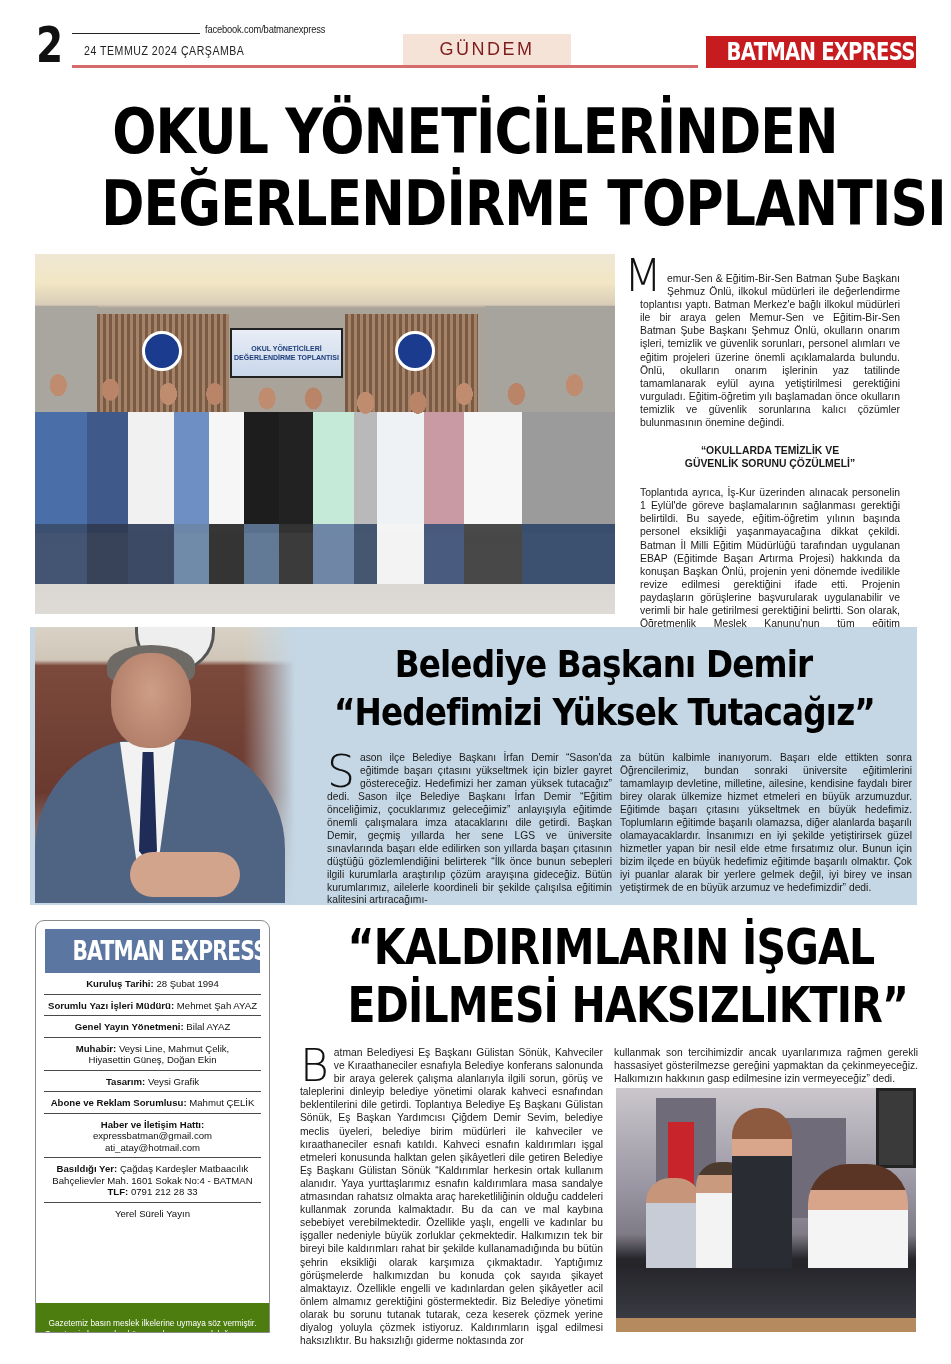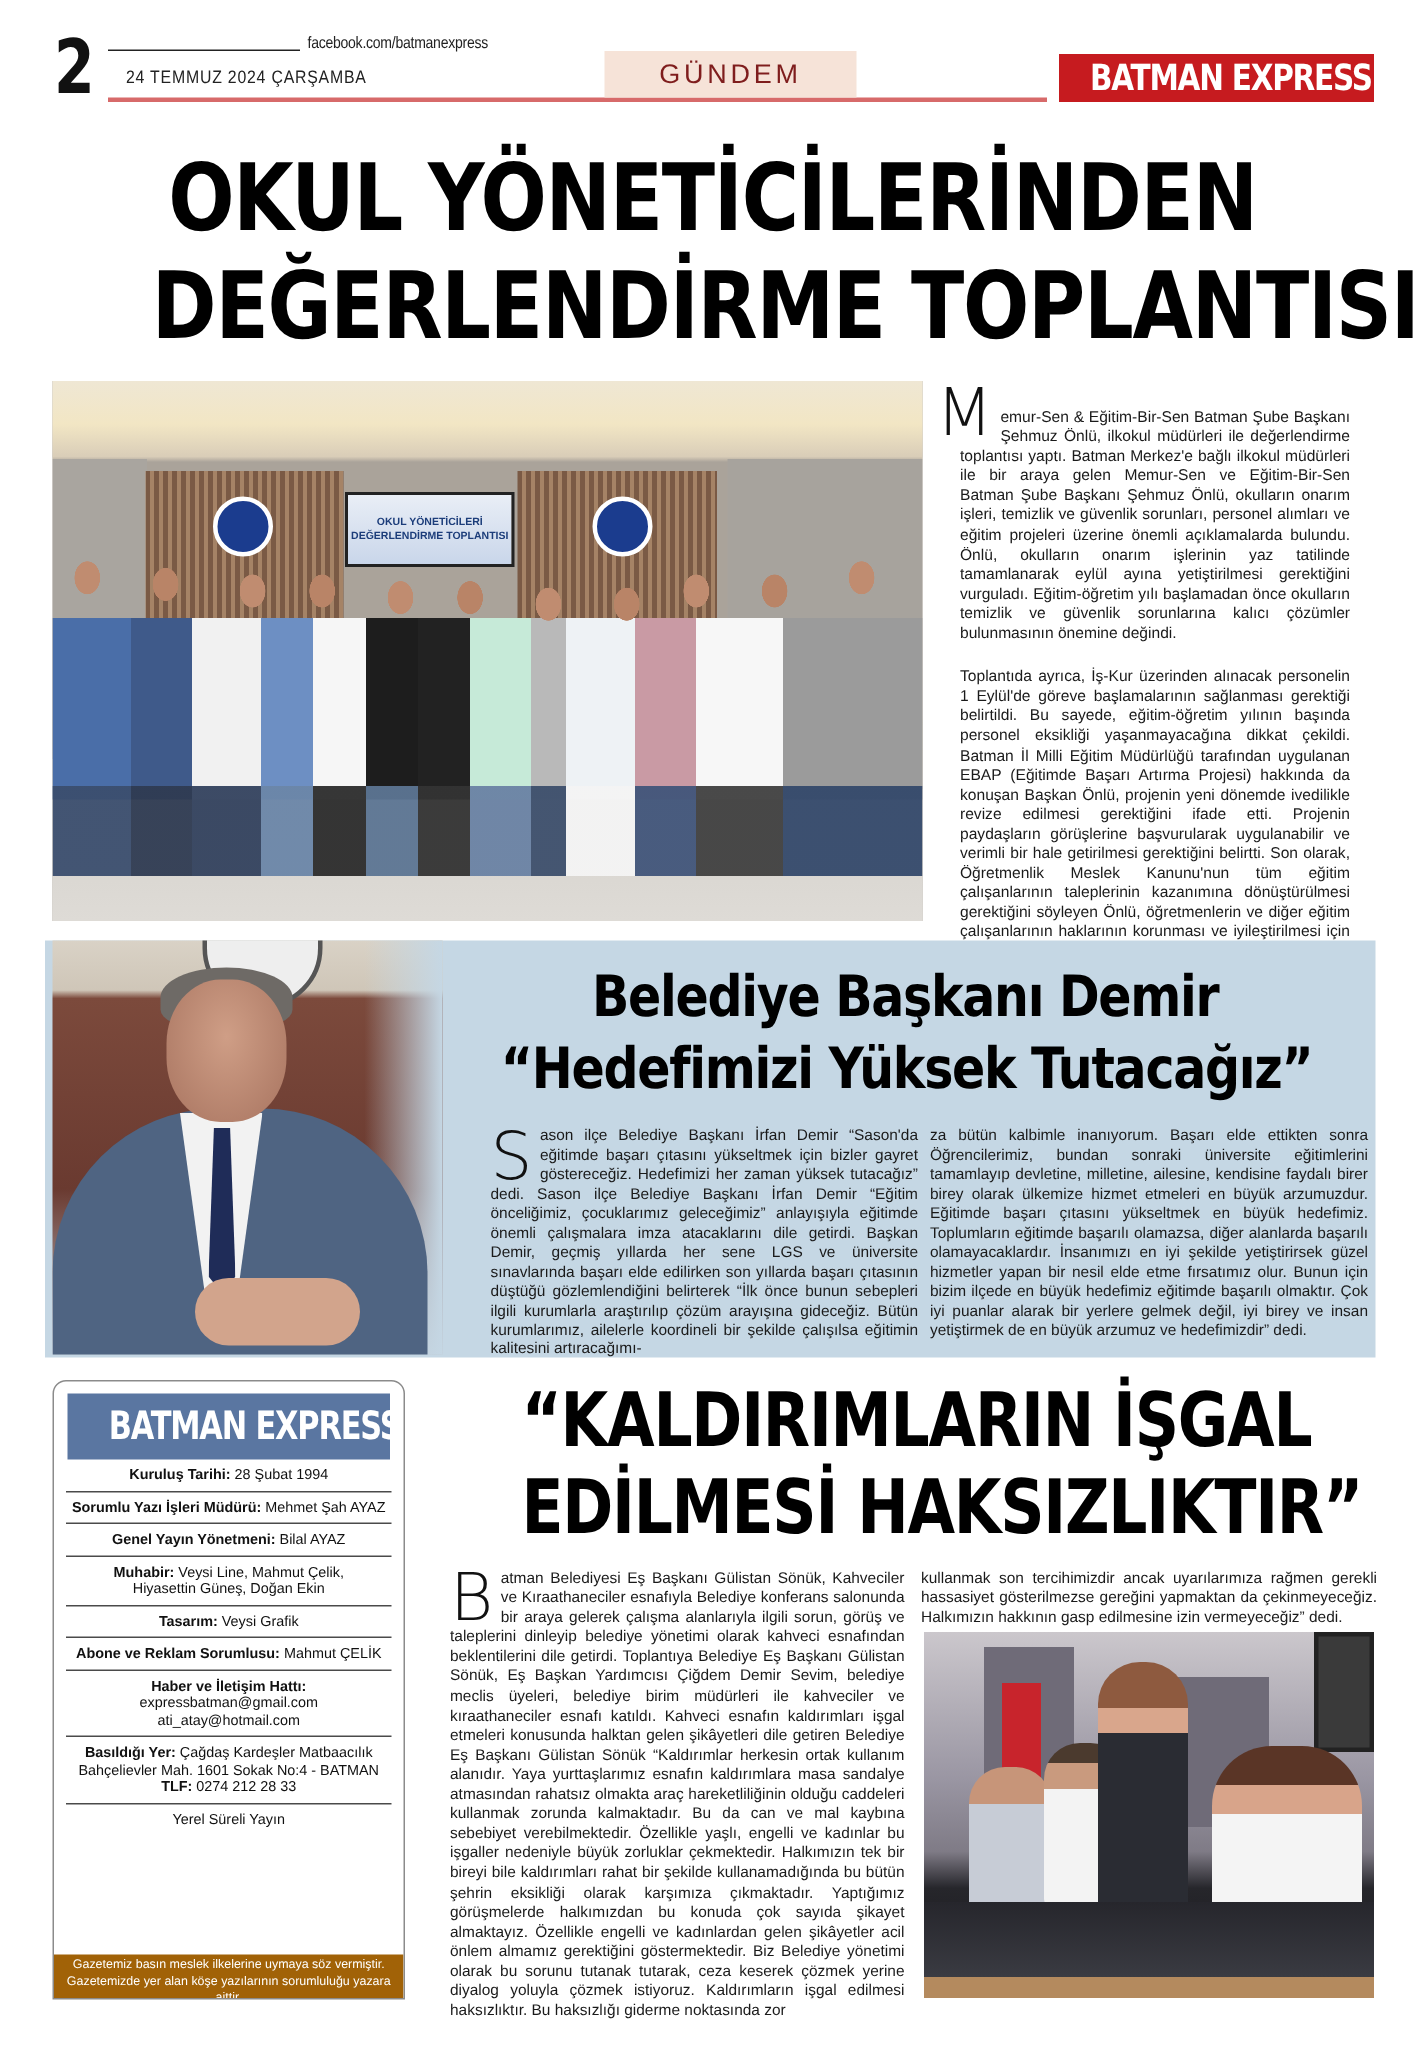--- a/index.html
+++ b/index.html
@@ -80,21 +80,21 @@
     .art2-col.c1 { left: 327px; width: 285px; }
     .art2-col.c2 { left: 620px; width: 292px; }
 
     
     .imprint { position: absolute; left: 35px; top: 920px; width: 235px; height: 413px; border: 1px solid #8b8b8b; border-radius: 9px 9px 0 0; background: #fff; overflow: hidden; }
     .imprint-brand { margin: 8px 9px 0 9px; height: 44px; background: #5a76a1; color: #fff; text-align: center; font-family: "DejaVu Sans", sans-serif; font-weight: 900; font-size: 26px; line-height: 44px; letter-spacing: -1px; }
     .imprint-brand .wrap { display: inline-block; transform: scaleX(0.78); transform-origin: center; white-space: nowrap; }
     .imp-row { margin: 0 8px; border-bottom: 1.5px solid #4a4a4a; text-align: center; font-size: 9.6px; line-height: 11.5px; padding: 5px 0 4px; color: #111; }
     .imp-row b { font-weight: bold; }
     .imp-row.last { border-bottom: none; }
-    .imprint-foot { position: absolute; left: 0; right: 0; bottom: 0; height: 29px; background: #a16207; color: #fff; text-align: center; font-size: 8.3px; line-height: 11px; padding-top: 1px; }
+    .imprint-foot { position: absolute; left: 0; right: 0; bottom: 0; height: 29px; background: #4d7c0f; color: #fff; text-align: center; font-size: 8.3px; line-height: 11px; padding-top: 15px; }
 
     
     .headline-3 { position: absolute; left: 290px; top: 918px; width: 640px; text-align: center; font-family: "DejaVu Sans", sans-serif; font-weight: 900; font-size: 50px; line-height: 58px; color: #000; letter-spacing: -1px; }
     .headline-3 .ln { display: block; transform: scaleX(0.82); transform-origin: center; white-space: nowrap; }
 
     .art3-col { position: absolute; font-size: 10.3px; line-height: 13.1px; text-align: justify; color: #1a1a1a; }
     .art3-col.c1 { left: 300px; top: 1046px; width: 303px; }
     .art3-col.c2 { left: 614px; top: 1046px; width: 304px; }
 
     .meeting-photo { position: absolute; left: 616px; top: 1088px; width: 300px; height: 244px; overflow: hidden;
@@ -137,20 +137,24 @@
       <div>DEĞERLENDİRME TOPLANTISI</div>
     </div>
   </div>
   <div class="crowd"></div>
   <div class="legs"></div>
 </div>
 
 <div class="art1">
   <span class="dropcap">M</span>
   <p>emur-Sen &amp; Eğitim-Bir-Sen Batman Şube Başkanı Şehmuz Önlü, ilkokul müdürleri ile değerlendirme toplantısı yaptı. Batman Merkez'e bağlı ilkokul müdürleri ile bir araya gelen Memur-Sen ve Eğitim-Bir-Sen Batman Şube Başkanı Şehmuz Önlü, okulların onarım işleri, temizlik ve güvenlik sorunları, personel alımları ve eğitim projeleri üzerine önemli açıklamalarda bulundu. Önlü, okulların onarım işlerinin yaz tatilinde tamamlanarak eylül ayına yetiştirilmesi gerektiğini vurguladı. Eğitim-öğretim yılı başlamadan önce okulların temizlik ve güvenlik sorunlarına kalıcı çözümler bulunmasının önemine değindi.</p>
+  <div class="subhead">
+    <div>“OKULLARDA TEMİZLİK VE</div>
+    <div>GÜVENLİK SORUNU ÇÖZÜLMELİ”</div>
+  </div>
   <p>Toplantıda ayrıca, İş-Kur üzerinden alınacak personelin 1 Eylül'de göreve başlamalarının sağlanması gerektiği belirtildi. Bu sayede, eğitim-öğretim yılının başında personel eksikliği yaşanmayacağına dikkat çekildi.  Batman İl Milli Eğitim Müdürlüğü tarafından uygulanan EBAP (Eğitimde Başarı Artırma Projesi) hakkında da konuşan Başkan Önlü, projenin yeni dönemde ivedilikle revize edilmesi gerektiğini ifade etti. Projenin paydaşların görüşlerine başvurularak uygulanabilir ve verimli bir hale getirilmesi gerektiğini belirtti.  Son olarak, Öğretmenlik Meslek Kanunu'nun tüm eğitim çalışanlarının taleplerinin kazanımına dönüştürülmesi gerektiğini söyleyen Önlü, öğretmenlerin ve diğer eğitim çalışanlarının haklarının korunması ve iyileştirilmesi için çalışmaların sürdüğünü ifade etti. Toplantıda yapılan değerlendirmeler sonucunda, eğitim-öğretim yılının daha verimli ve sorunsuz geçmesi için alınması gereken önlemler masaya yatırıldı.</p>
 </div>
 
 <div class="band"></div>
 <div class="mayor-photo" title="Portrait of Mayor İrfan Demir at his desk">
   <div class="clock"></div>
   <div class="suit"></div>
   <div class="shirt"></div>
   <div class="tie"></div>
   <div class="hair"></div>
@@ -192,21 +196,21 @@
     <b>Abone ve Reklam Sorumlusu:</b> <span>Mahmut ÇELİK</span>
   </div>
   <div class="imp-row">
     <b>Haber ve İletişim Hattı:</b><br>
     <span>expressbatman@gmail.com</span><br>
     <span>ati_atay@hotmail.com</span>
   </div>
   <div class="imp-row">
     <b>Basıldığı Yer:</b> <span>Çağdaş Kardeşler Matbaacılık</span><br>
     <span>Bahçelievler Mah. 1601 Sokak No:4  -  BATMAN</span><br>
-    <b>TLF:</b> <span>0274 212 28 33</span>
+    <b>TLF:</b> <span>0791 212 28 33</span>
   </div>
   <div class="imp-row last">
     <span>Yerel Süreli Yayın</span>
   </div>
 
   <div class="imprint-foot">
     <div>Gazetemiz basın meslek ilkelerine uymaya söz vermiştir.</div>
     <div>Gazetemizde yer alan köşe yazılarının sorumluluğu yazara aittir.</div>
   </div>
 </div>

